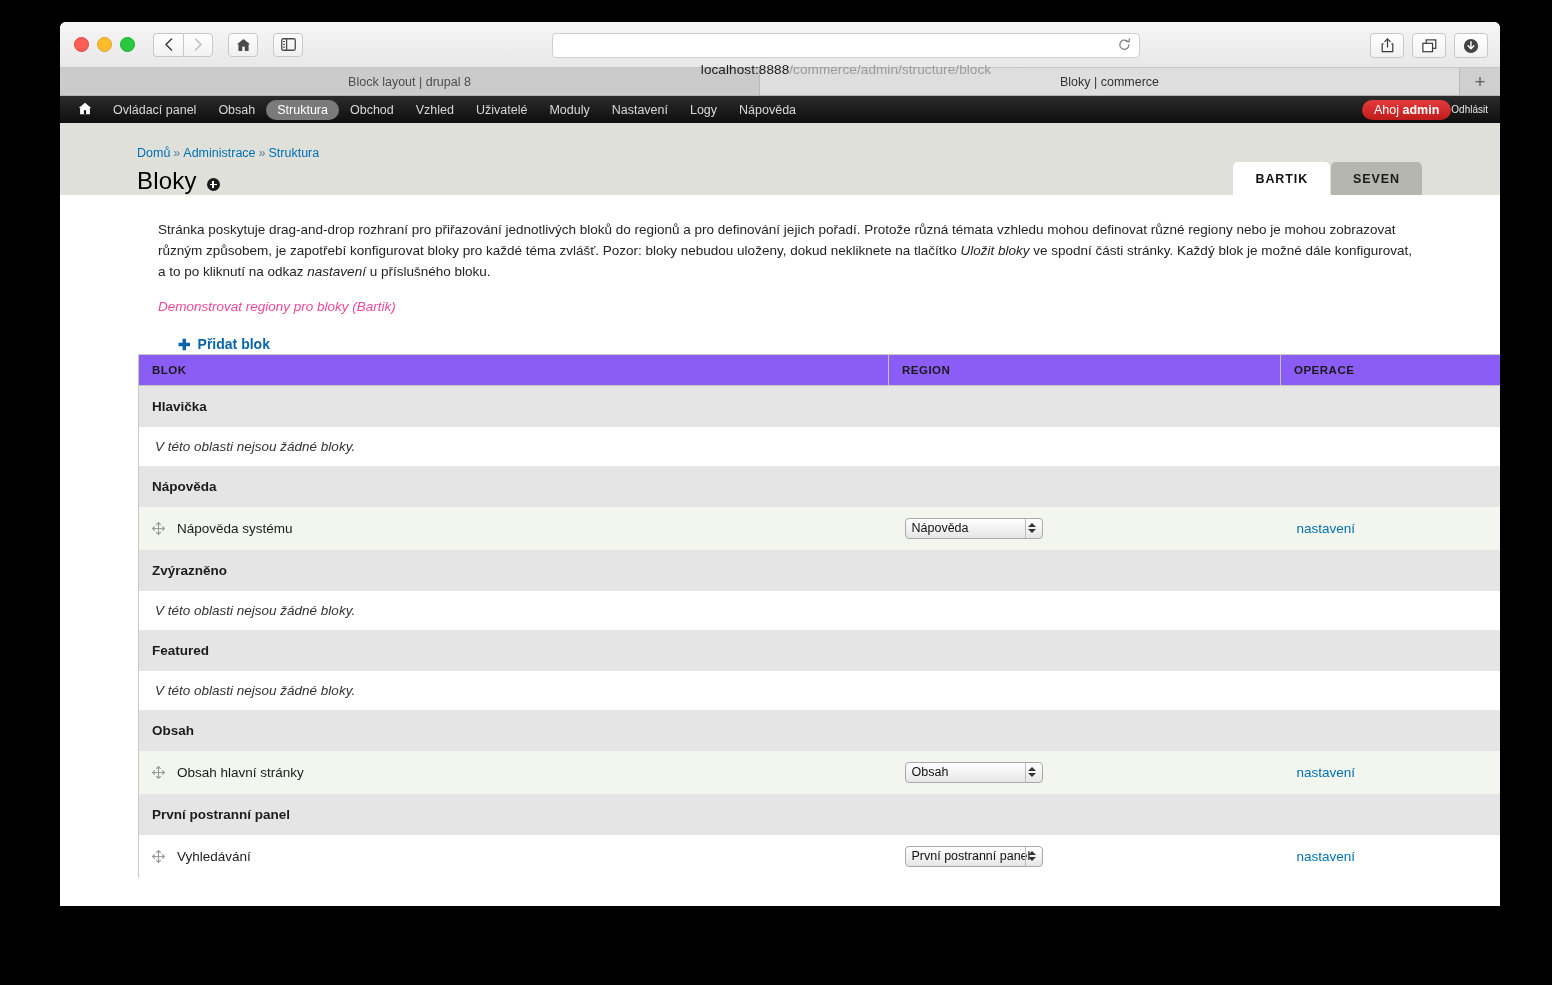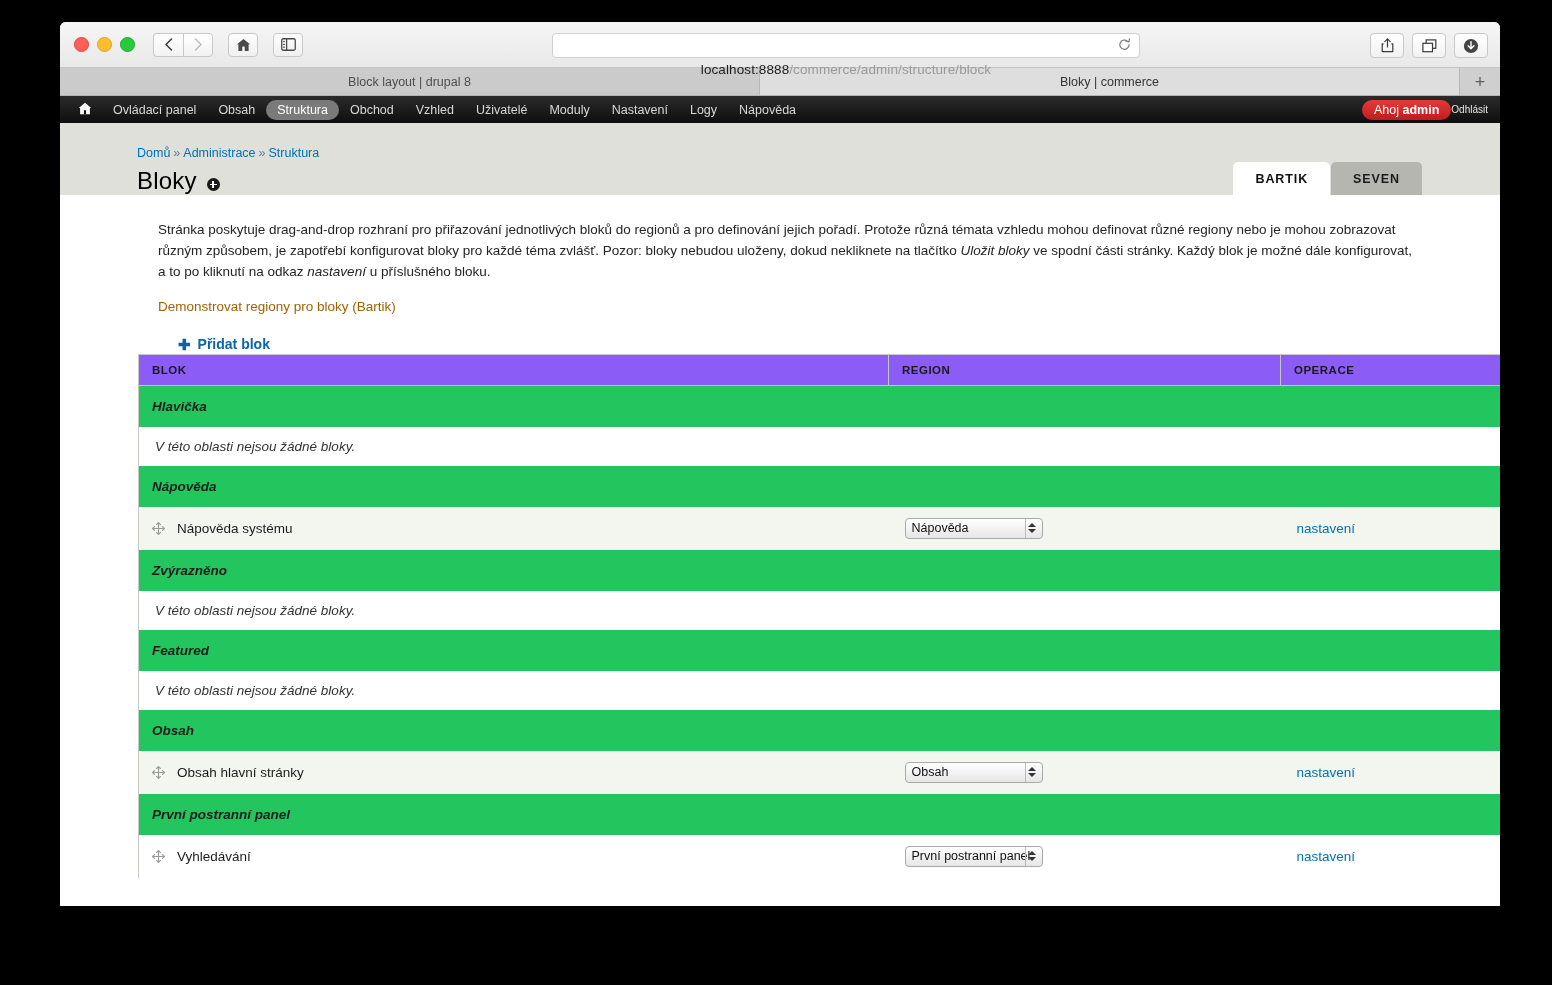--- a/index.html
+++ b/index.html
@@ -281,23 +281,24 @@
     color: #242424;
     margin: 0;
     padding: 24px 0 0 20px;
     text-align: left;
   }
   .intro em { font-style: italic; }
 
   .demo-link {
     display: inline-block;
     margin: 17px 0 0 20px;
-    color: #a16207;
+    color: #ec4899;
     font-size: 13.5px;
     text-decoration: none;
+    font-style: italic;
   }
 
   .add-block {
     display: inline-flex;
     align-items: center;
     gap: 7px;
     margin: 21px 0 0 40px;
     color: #0c64a8;
     font-size: 14px;
     font-weight: bold;
@@ -345,22 +346,21 @@
   table.blocks td {
     padding: 0;
     vertical-align: middle;
     font-size: 13.5px;
     color: #1c1c1c;
   }
   tr.region-row td {
     padding: 13px 0 13px 13px;
     font-weight: bold;
     font-size: 13.5px;
-    background: #22c55e;
-    font-style: italic;
+    background: #e5e5e5;
   }
   tr.empty-row td {
     padding: 12px 0 12px 16px;
     font-style: italic;
     color: #333333;
     background: #ffffff;
   }
   tr.block-row td {
     background: #f3f6ef;
     padding: 11px 0 11px 13px;

